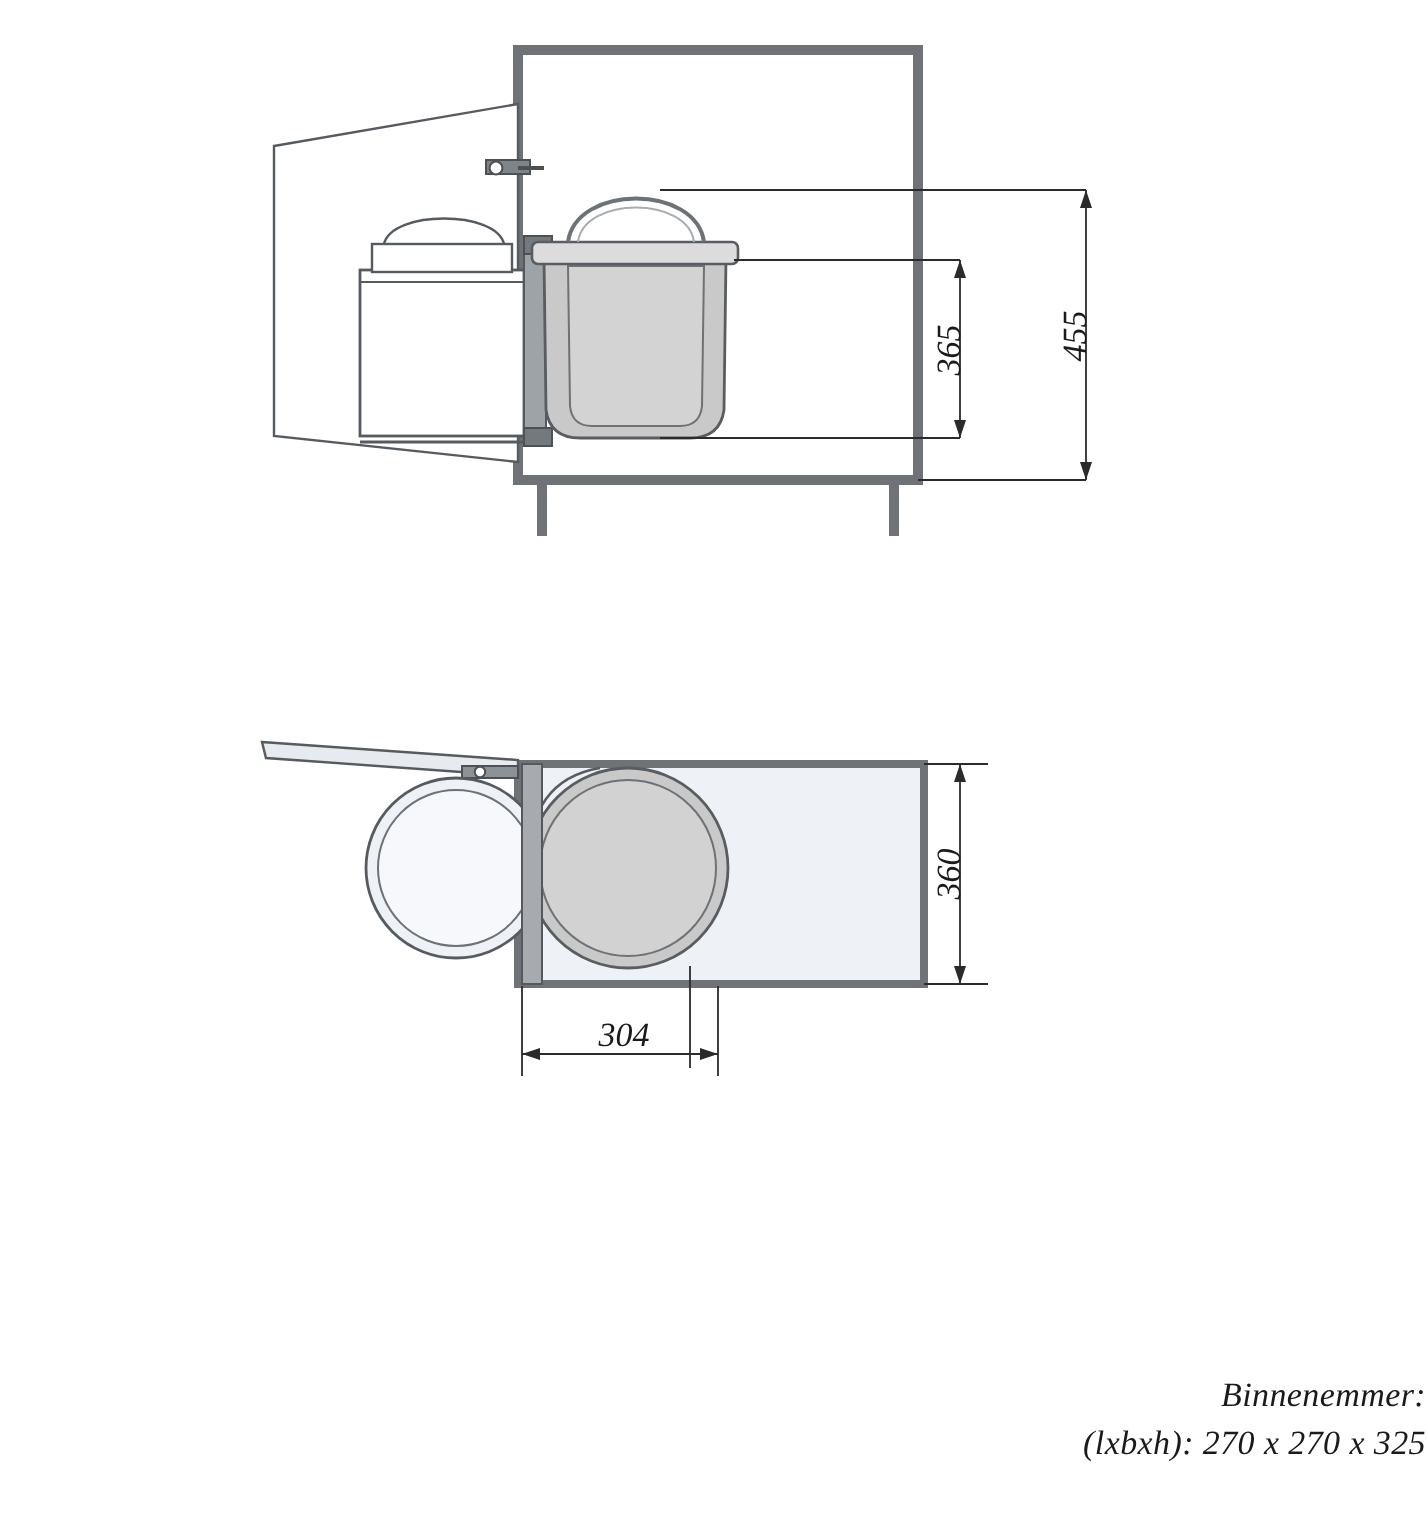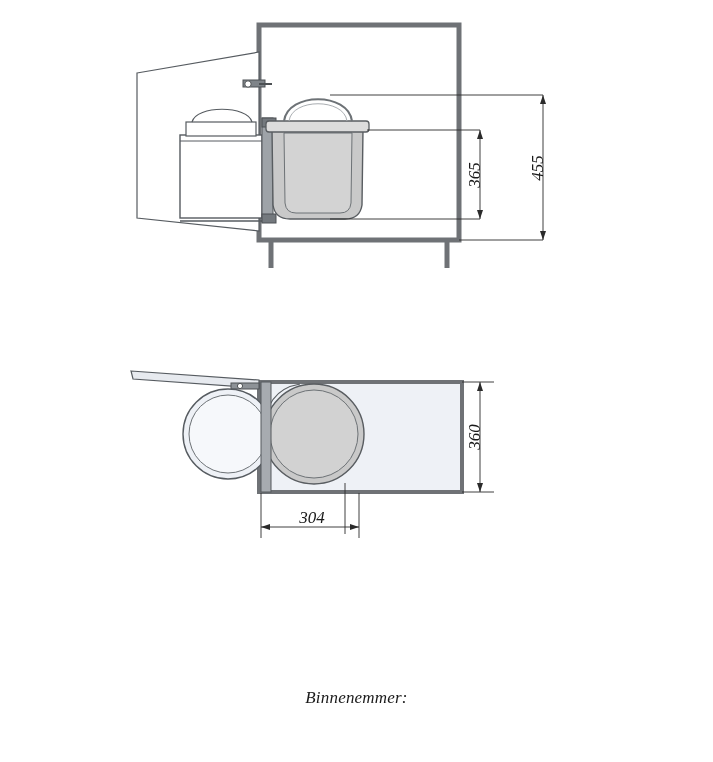--- a/index.html
+++ b/index.html
@@ -29,21 +29,21 @@
   .dimtext {
     font-family: "Liberation Serif", serif;
     font-style: italic;
     font-size: 17px;
     fill: #1a1a1a;
   }
   .caption {
     position: absolute;
     left: 0;
     width: 713px;
-    text-align: center;
+    text-align: right;
     font-family: "Liberation Serif", serif;
     font-style: italic;
     font-size: 17px;
     color: #1a1a1a;
     letter-spacing: 0.2px;
   }
   .caption.line1 { top: 688px; }
   .caption.line2 { top: 712px; }
 </style>
 </head>
@@ -164,14 +164,15 @@
       <g>
         <line x1="261" y1="527" x2="359" y2="527" stroke="#2b2b2b" stroke-width="0.9"></line>
         <path d="M261 527 L270 524 L270 530 Z" fill="#2b2b2b"></path>
         <path d="M359 527 L350 524 L350 530 Z" fill="#2b2b2b"></path>
         <text class="dimtext" x="312" y="523" text-anchor="middle">304</text>
       </g>
     </g>
   </svg>
 
   <div class="caption line1">Binnenemmer:</div>
+  <div class="caption line2">(lxbxh): 270 x 270 x 325</div>
 
 </div>
 
 </body></html>

